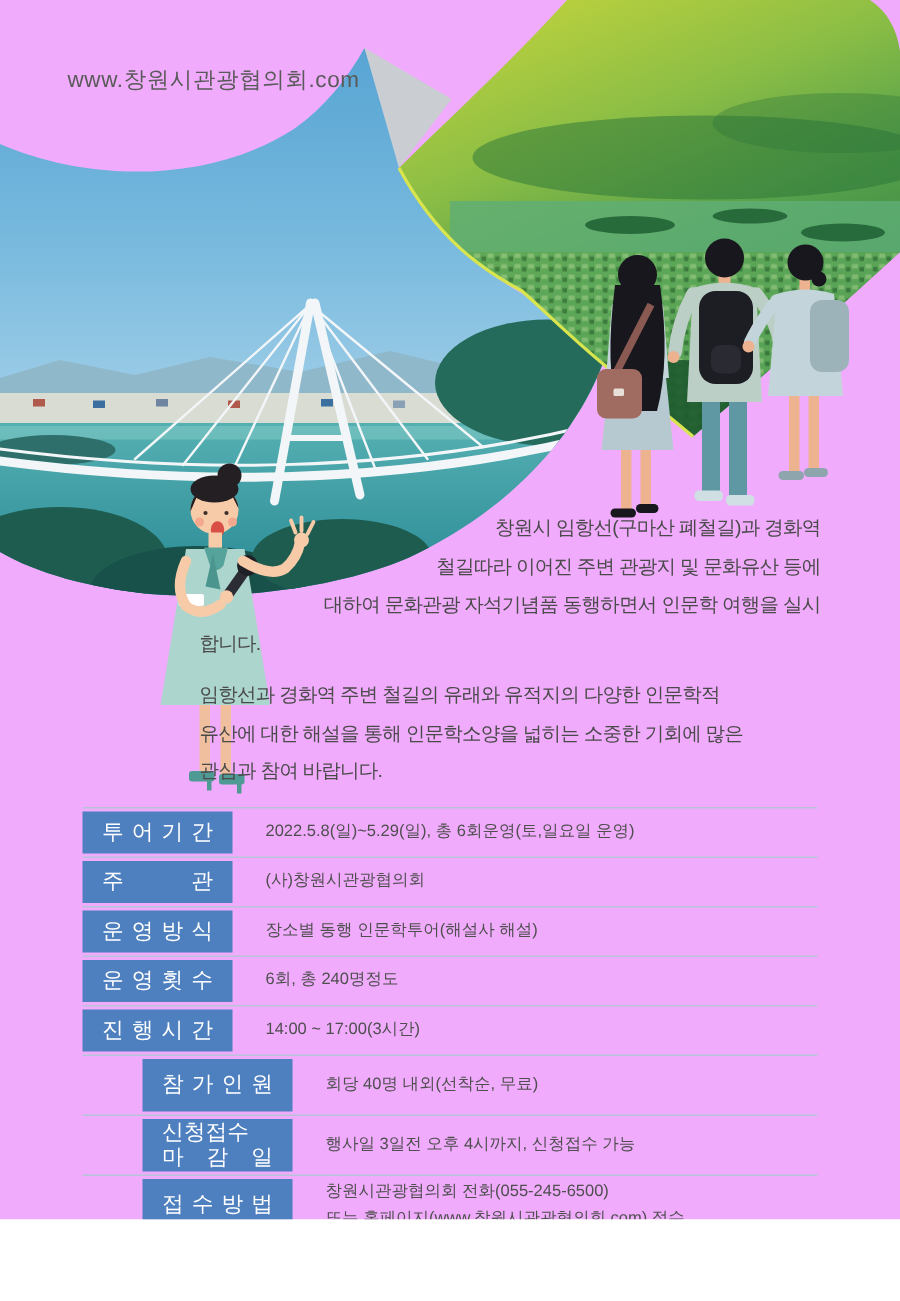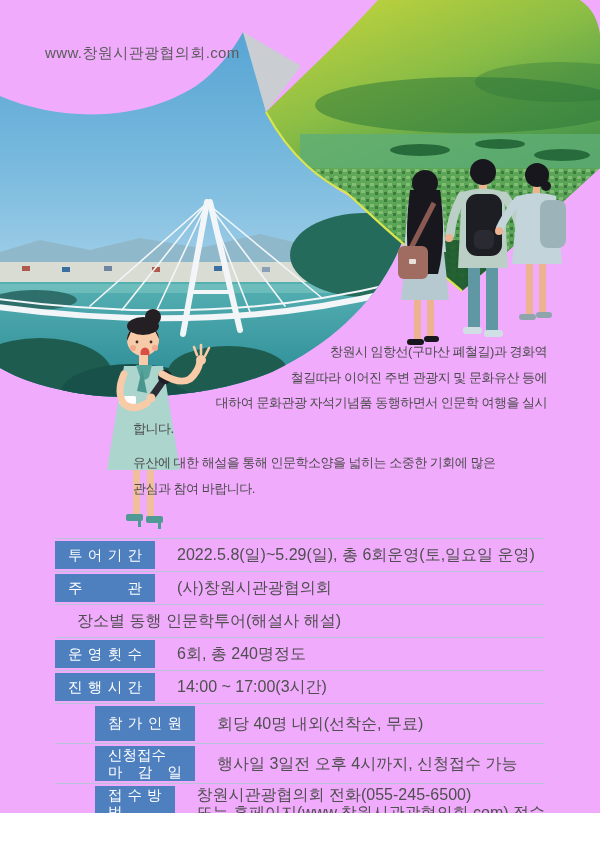--- a/index.html
+++ b/index.html
@@ -32,21 +32,21 @@
   .trow.two{height:39px;padding-left:40px;}
   .rlabel{
     width:100px;background:var(--label_bg);color:#ffffff;margin:2px 0;
     display:flex;flex-direction:column;justify-content:center;
     font-size:14.5px;letter-spacing:0;
   }
   .rlabel span{display:block;width:100%;box-sizing:border-box;padding:0 13px;
     text-align:justify;text-align-last:justify;line-height:17px;}
   .rvalue{
     flex:1;display:flex;flex-direction:column;justify-content:center;
-    padding-left:22px;color:var(--text_val);font-size:16px;line-height:17.5px;
+    padding-left:22px;color:var(--text_val);font-size:11px;line-height:17.5px;
   }
   .rvalue div{white-space:nowrap;}
 </style>
 </head>
 <body>
 
 <div class="poster">
 
   <svg class="hero" viewBox="0 0 600 560" aria-hidden="true">
     <defs>
@@ -210,20 +210,21 @@
 
   <div class="site-url">www.창원시관광협의회.com</div>
 
   <div class="para para1">
     <div>창원시 임항선(구마산 폐철길)과 경화역</div>
     <div>철길따라 이어진 주변 관광지 및 문화유산 등에</div>
     <div>대하여 문화관광 자석기념품 동행하면서 인문학 여행을 실시</div>
     <div class="last">합니다.</div>
   </div>
   <div class="para para2">
+    <div>임항선과 경화역 주변 철길의 유래와 유적지의 다양한 인문학적</div>
     <div>유산에 대한 해설을 통해 인문학소양을 넓히는 소중한 기회에 많은</div>
     <div>관심과 참여 바랍니다.</div>
   </div>
 
   <div class="info-table">
 
     <div class="trow one">
       <div class="rlabel">
         <span>투 어 기 간</span>
       </div>
@@ -235,20 +236,23 @@
     <div class="trow one">
       <div class="rlabel">
         <span>주 관</span>
       </div>
       <div class="rvalue">
         <div>(사)창원시관광협의회</div>
       </div>
     </div>
 
     <div class="trow one">
+      <div class="rlabel">
+        <span>운 영 방 식</span>
+      </div>
       <div class="rvalue">
         <div>장소별 동행 인문학투어(해설사 해설)</div>
       </div>
     </div>
 
     <div class="trow one">
       <div class="rlabel">
         <span>운 영 횟 수</span>
       </div>
       <div class="rvalue">

